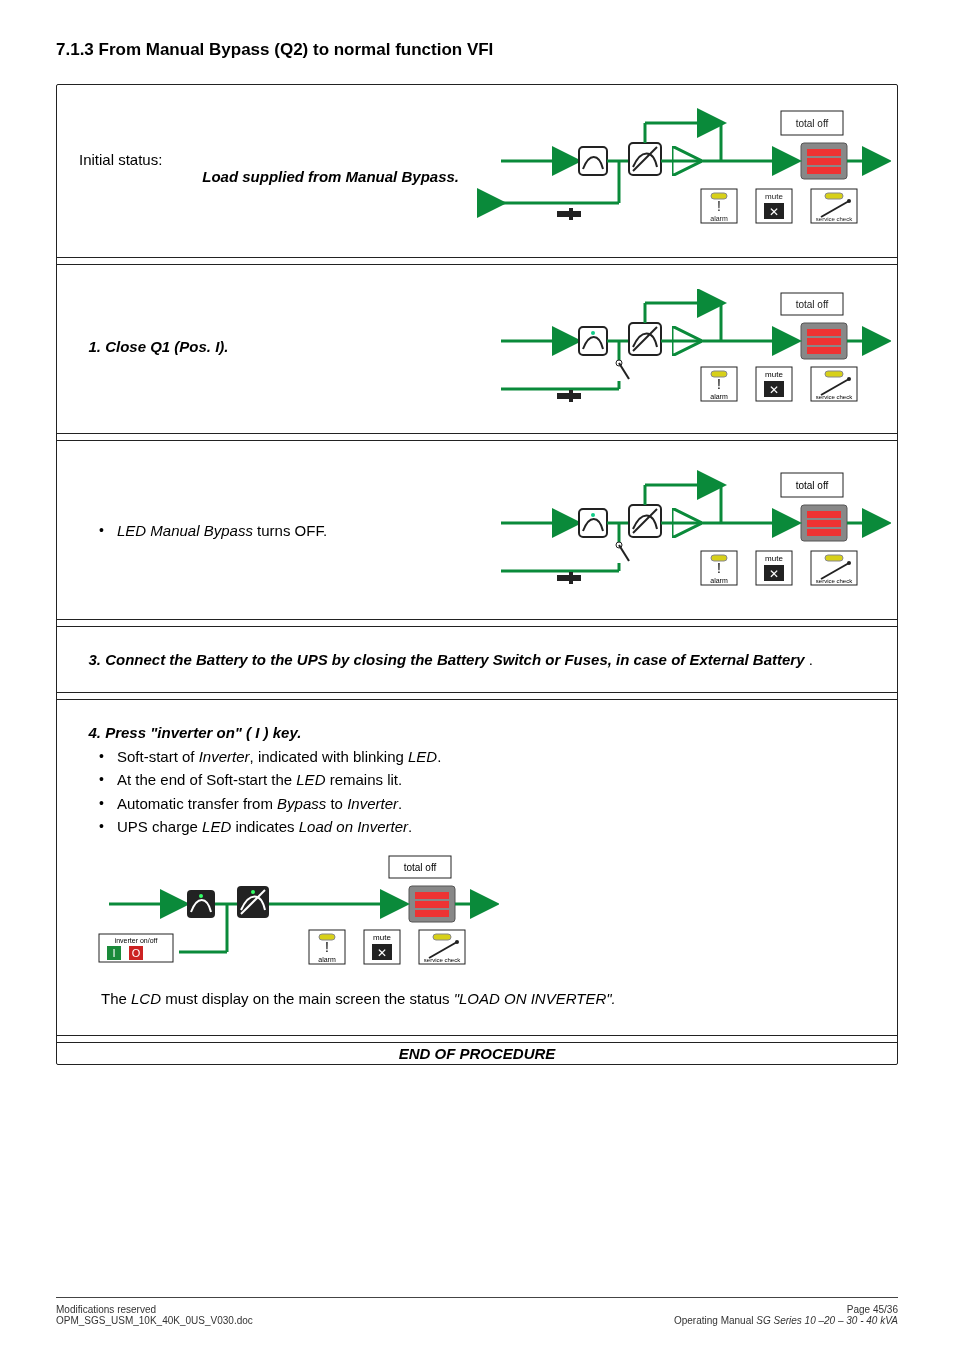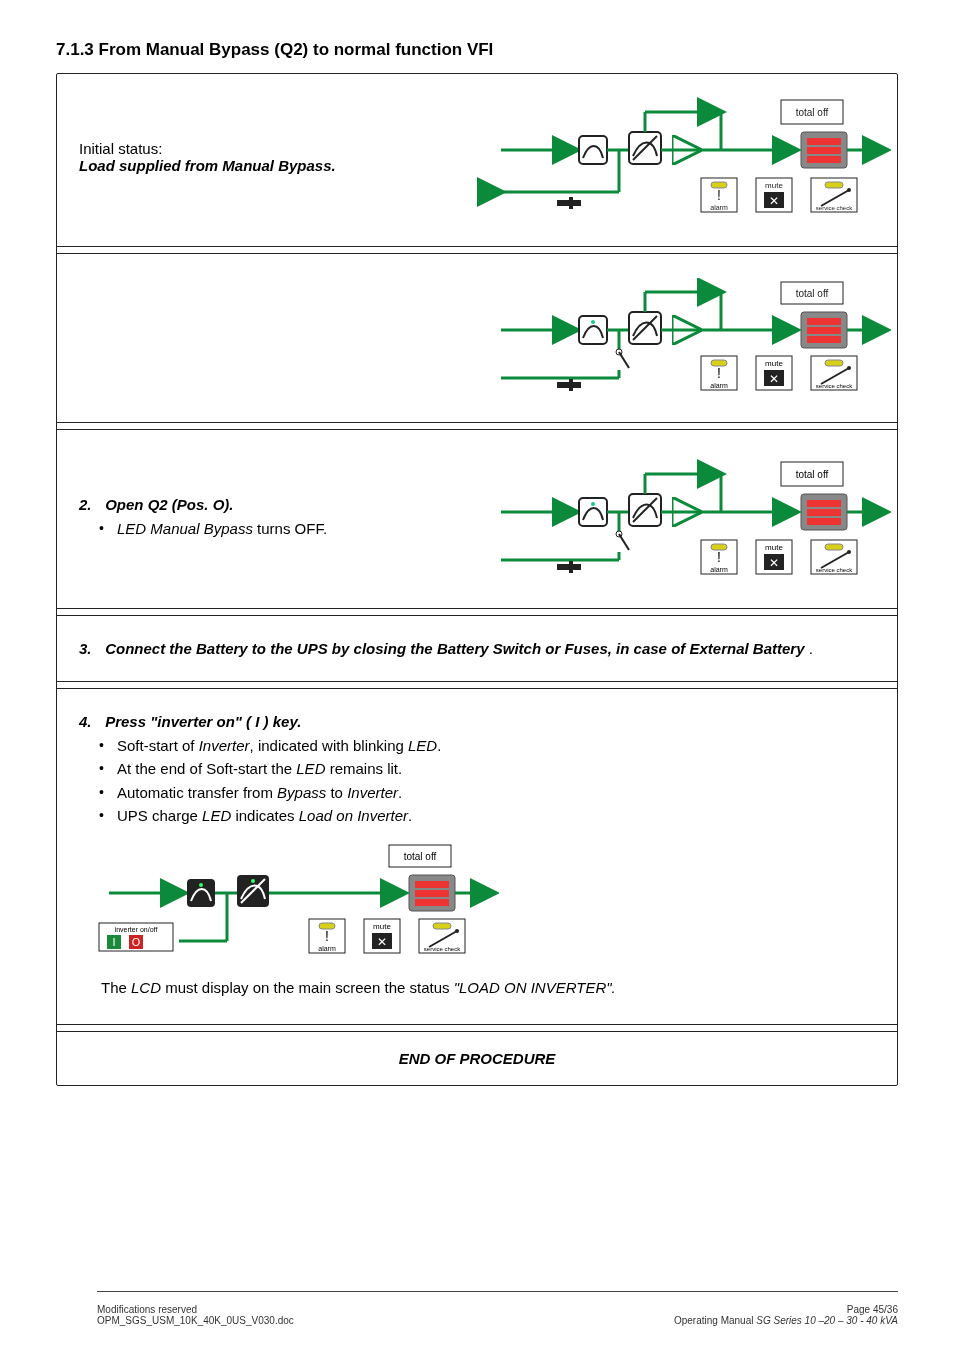--- a/index.html
+++ b/index.html
@@ -11,21 +11,21 @@
     position: relative;
     color: #000;
     font-size: 15px;
   }
   .page {
     padding: 40px 56px 30px 56px;
   }
   .section-title {
     font-size: 17px;
     font-weight: bold;
-    margin-bottom: 13px;
+    margin-bottom: 24px;
   }
   .box {
     border: 1px solid #222;
     border-radius: 2px;
     padding: 0;
   }
   .step {
     padding: 18px 18px 18px 22px;
     display: flex;
     align-items: center;
@@ -42,21 +42,21 @@
   .sep2 {
     border-top: 1px solid #222;
     margin: 2px 0 6px 0;
   }
   .num {
     font-style: italic;
     font-weight: bold;
     display:inline-block;
     width: 22px;
   }
-  .bold-italic { font-weight: bold; font-style: italic; }
+  .bold-italic { font-weight: bold; font-style: italic; text-align: right; }
   .italic { font-style: italic; }
   ul.bullets {
     list-style: none;
     padding-left: 24px;
     margin-top: 6px;
   }
   ul.bullets > li {
     position: relative;
     padding-left: 14px;
     margin: 3px 0;
@@ -67,35 +67,34 @@
     position: absolute;
     left: -4px;
     top: 0;
     font-size: 14px;
   }
   .justify { text-align: justify; }
   .end {
     text-align: center;
     font-weight: bold;
     font-style: italic;
-    padding: 18px 0;
+    padding: 2px 0;
     border-top: 1px solid #222;
   }
   .footer {
     position: absolute;
     bottom: 24px;
     left: 56px;
     right: 56px;
     border-top: 1px solid #444;
     font-size: 10px;
     color: #333;
     display: flex;
     justify-content: space-between;
-    padding-top: 12px;
-    margin-left: 41px;
+    padding-top: 6px;
   }
   .footer .rcol { text-align: right; }
   svg { display: block; }
   .diag { flex: 1 1 auto; }
   .para { margin-top: 6px; }
 </style>
 </head>
 <body>
 
 <div class="page">
@@ -165,20 +164,24 @@
           <text x="363" y="118" text-anchor="middle" font-size="6" fill="#222">service check</text>
         </svg>
       </div>
     </div>
 
     <div class="sep"></div>
       <div class="sep2"></div>
 
     <div class="step">
       <div class="step-left">
+        <div>
+          <span class="num bold-italic">1.</span>
+          <span class="bold-italic">Close Q1 (Pos. I).</span>
+        </div>
         <ul class="bullets">
         </ul>
       </div>
       <div class="diag">
         <svg viewBox="0 0 420 120" width="420" height="120">
           <rect x="310" y="4" width="62" height="22" fill="none" stroke="#222"></rect>
           <text x="341" y="19" text-anchor="middle" font-size="10" fill="#222">total off</text>
           <rect x="330" y="34" width="46" height="36" rx="3" fill="#888" stroke="#555"></rect>
           <rect x="336" y="40" width="34" height="7" fill="#e33"></rect>
             <rect x="336" y="49" width="34" height="7" fill="#e33"></rect>
@@ -220,24 +223,20 @@
           <text x="363" y="110" text-anchor="middle" font-size="6">service check</text>
         </svg>
       </div>
     </div>
 
     <div class="sep"></div>
       <div class="sep2"></div>
 
     <div class="step">
       <div class="step-left">
-        <div>
-          <span class="num bold-italic">2.</span>
-          <span class="bold-italic">Open Q2 (Pos. O).</span>
-        </div>
         <ul class="bullets">
           <li>
             <span class="italic">LED Manual Bypass</span><span> turns OFF.</span>
           </li>
         </ul>
       </div>
       <div class="diag">
         <svg viewBox="0 0 420 130" width="420" height="130">
           <rect x="310" y="8" width="62" height="24" fill="none" stroke="#222"></rect>
           <text x="341" y="24" text-anchor="middle" font-size="10">total off</text>

